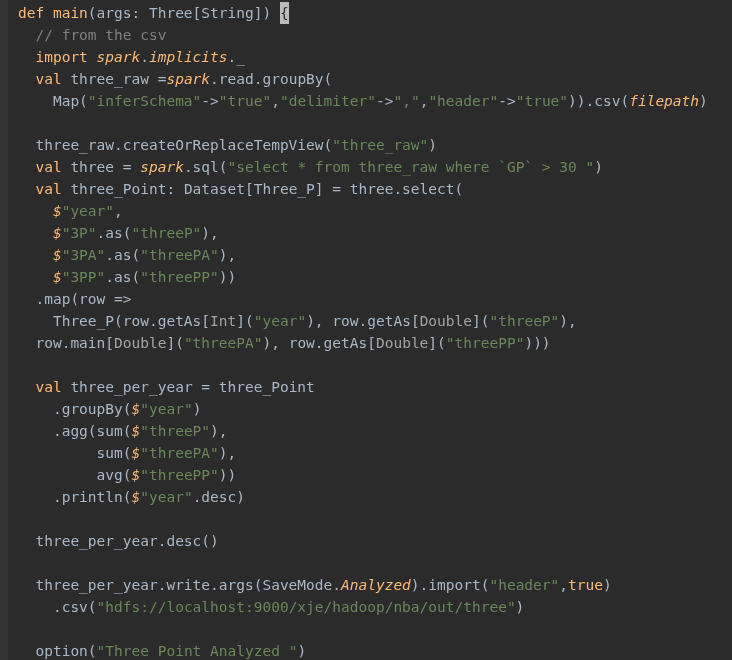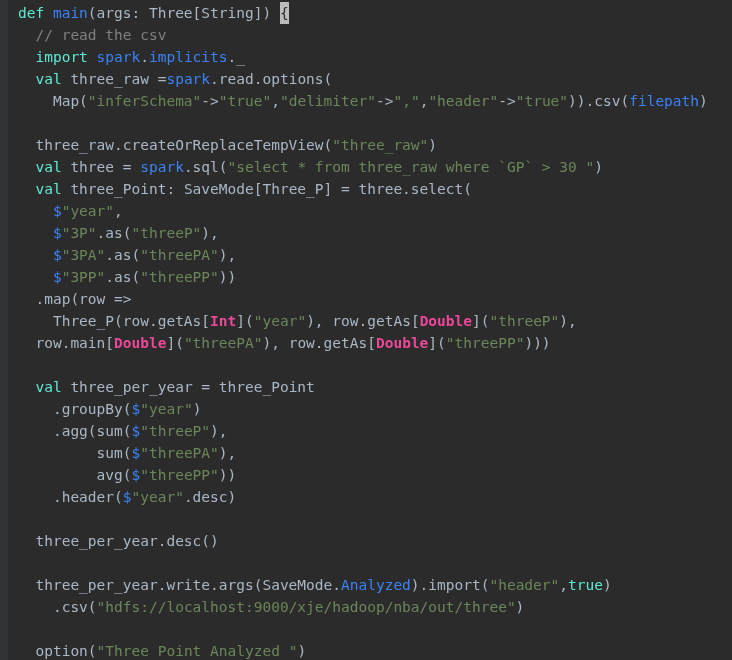--- a/index.html
+++ b/index.html
@@ -20,60 +20,60 @@
   }
   pre.code {
     margin: 0;
     padding: 2px 0 0 18px;
     font-family: "DejaVu Sans Mono", "Menlo", "Consolas", monospace;
     font-size: 14.5px;
     line-height: 22px;
     color: #a9b7c6;
     white-space: pre;
   }
-  .kw   { color: #5eead4; }
-  .id2  { color: #3b82f6; }
-  .fn   { color: #3b82f6; margin-top: 18px; }
+  .kw   { color: #fdba74; }
+  .id2  { color: #fdba74; font-style: italic; }
+  .fn   { color: #fdba74; margin-top: 18px; }
   .str  { color: #6a8759; }
   .cmt  { color: #808080; }
-  .typ  { color: #ec4899; font-weight: bold; }
+  .typ  { color: #a3a3a3; }
   .punc { color: #a9b7c6; }
   .cursor {
     display: inline-block;
     background: #bbbbbb;
     color: #2b2b2b;
   }
 </style>
 </head>
 <body>
 <div class="gutter"></div>
 
 <pre class="code" id="code-block"><span class="kw">def </span><span class="fn">main</span><span class="punc">(args: Three[String]) </span><span class="cursor">{</span>
-<span class="punc">  </span><span class="cmt">// read the csv</span>
+<span class="punc">  </span><span class="cmt">// from the csv</span>
 <span class="punc">  </span><span class="kw">import </span><span class="id2">spark</span><span class="punc">.</span><span class="id2">implicits</span><span class="punc">._</span>
-<span class="punc">  </span><span class="kw">val </span><span class="punc">three_raw =</span><span class="id2">spark</span><span class="punc">.read.options(</span>
+<span class="punc">  </span><span class="kw">val </span><span class="punc">three_raw =</span><span class="id2">spark</span><span class="punc">.read.groupBy(</span>
 <span class="punc">    Map(</span><span class="str">"inferSchema"</span><span class="punc">-&gt;</span><span class="str">"true"</span><span class="punc">,</span><span class="str">"delimiter"</span><span class="punc">-&gt;</span><span class="str">","</span><span class="punc">,</span><span class="str">"header"</span><span class="punc">-&gt;</span><span class="str">"true"</span><span class="punc">)).csv(</span><span class="id2">filepath</span><span class="punc">)</span>
 
 <span class="punc">  three_raw.createOrReplaceTempView(</span><span class="str">"three_raw"</span><span class="punc">)</span>
 <span class="punc">  </span><span class="kw">val </span><span class="punc">three = </span><span class="id2">spark</span><span class="punc">.sql(</span><span class="str">"select * from three_raw where `GP` &gt; 30 "</span><span class="punc">)</span>
-<span class="punc">  </span><span class="kw">val </span><span class="punc">three_Point: SaveMode[Three_P] = three.select(</span>
+<span class="punc">  </span><span class="kw">val </span><span class="punc">three_Point: Dataset[Three_P] = three.select(</span>
 <span class="punc">    </span><span class="id2">$</span><span class="str">"year"</span><span class="punc">,</span>
 <span class="punc">    </span><span class="id2">$</span><span class="str">"3P"</span><span class="punc">.as(</span><span class="str">"threeP"</span><span class="punc">),</span>
 <span class="punc">    </span><span class="id2">$</span><span class="str">"3PA"</span><span class="punc">.as(</span><span class="str">"threePA"</span><span class="punc">),</span>
 <span class="punc">    </span><span class="id2">$</span><span class="str">"3PP"</span><span class="punc">.as(</span><span class="str">"threePP"</span><span class="punc">))</span>
 <span class="punc">  .map(row =&gt;</span>
 <span class="punc">    Three_P(row.getAs[</span><span class="typ">Int</span><span class="punc">](</span><span class="str">"year"</span><span class="punc">), row.getAs[</span><span class="typ">Double</span><span class="punc">](</span><span class="str">"threeP"</span><span class="punc">),</span>
 <span class="punc">  row.main[</span><span class="typ">Double</span><span class="punc">](</span><span class="str">"threePA"</span><span class="punc">), row.getAs[</span><span class="typ">Double</span><span class="punc">](</span><span class="str">"threePP"</span><span class="punc">)))</span>
 
 <span class="punc">  </span><span class="kw">val </span><span class="punc">three_per_year = three_Point</span>
 <span class="punc">    .groupBy(</span><span class="id2">$</span><span class="str">"year"</span><span class="punc">)</span>
 <span class="punc">    .agg(sum(</span><span class="id2">$</span><span class="str">"threeP"</span><span class="punc">),</span>
 <span class="punc">         sum(</span><span class="id2">$</span><span class="str">"threePA"</span><span class="punc">),</span>
 <span class="punc">         avg(</span><span class="id2">$</span><span class="str">"threePP"</span><span class="punc">))</span>
-<span class="punc">    .header(</span><span class="id2">$</span><span class="str">"year"</span><span class="punc">.desc)</span>
+<span class="punc">    .println(</span><span class="id2">$</span><span class="str">"year"</span><span class="punc">.desc)</span>
 
 <span class="punc">  three_per_year.desc()</span>
 
 <span class="punc">  three_per_year.write.args(SaveMode.</span><span class="id2">Analyzed</span><span class="punc">).import(</span><span class="str">"header"</span><span class="punc">,</span><span class="kw">true</span><span class="punc">)</span>
 <span class="punc">    .csv(</span><span class="str">"hdfs://localhost:9000/xje/hadoop/nba/out/three"</span><span class="punc">)</span>
 
 <span class="punc">  option(</span><span class="str">"Three Point Analyzed "</span><span class="punc">)</span>
 </pre>
 
 </body></html>

